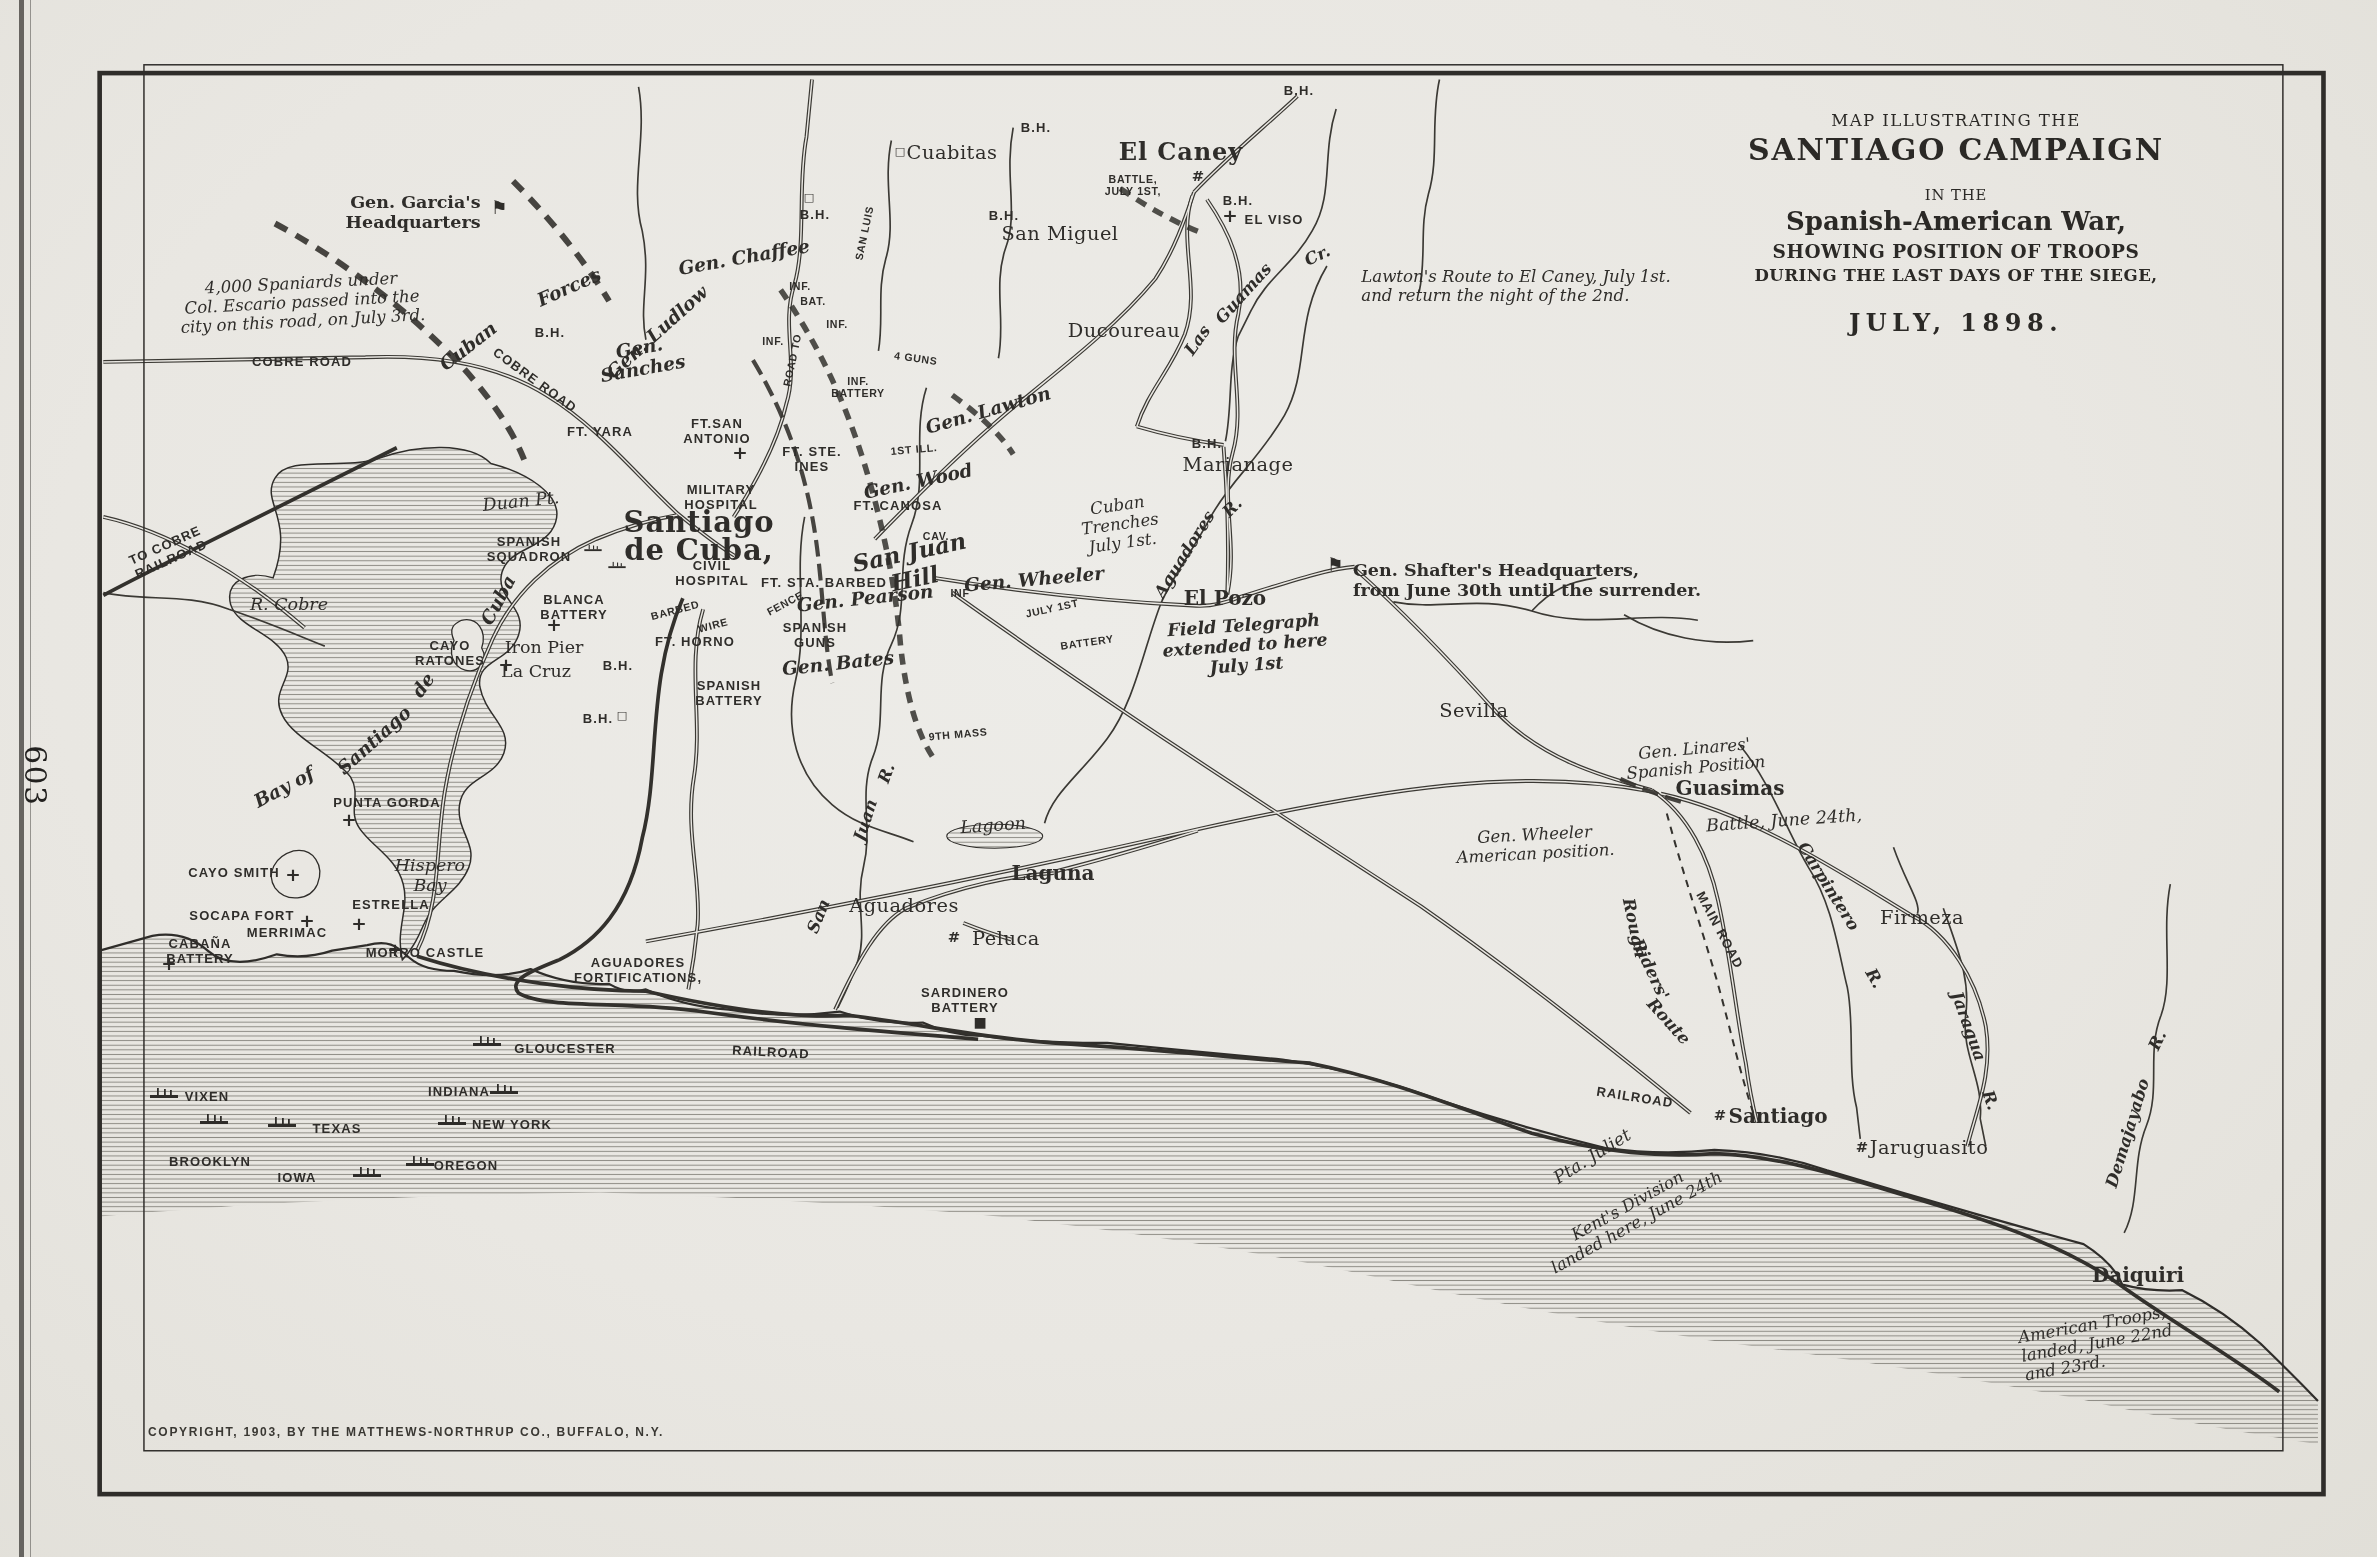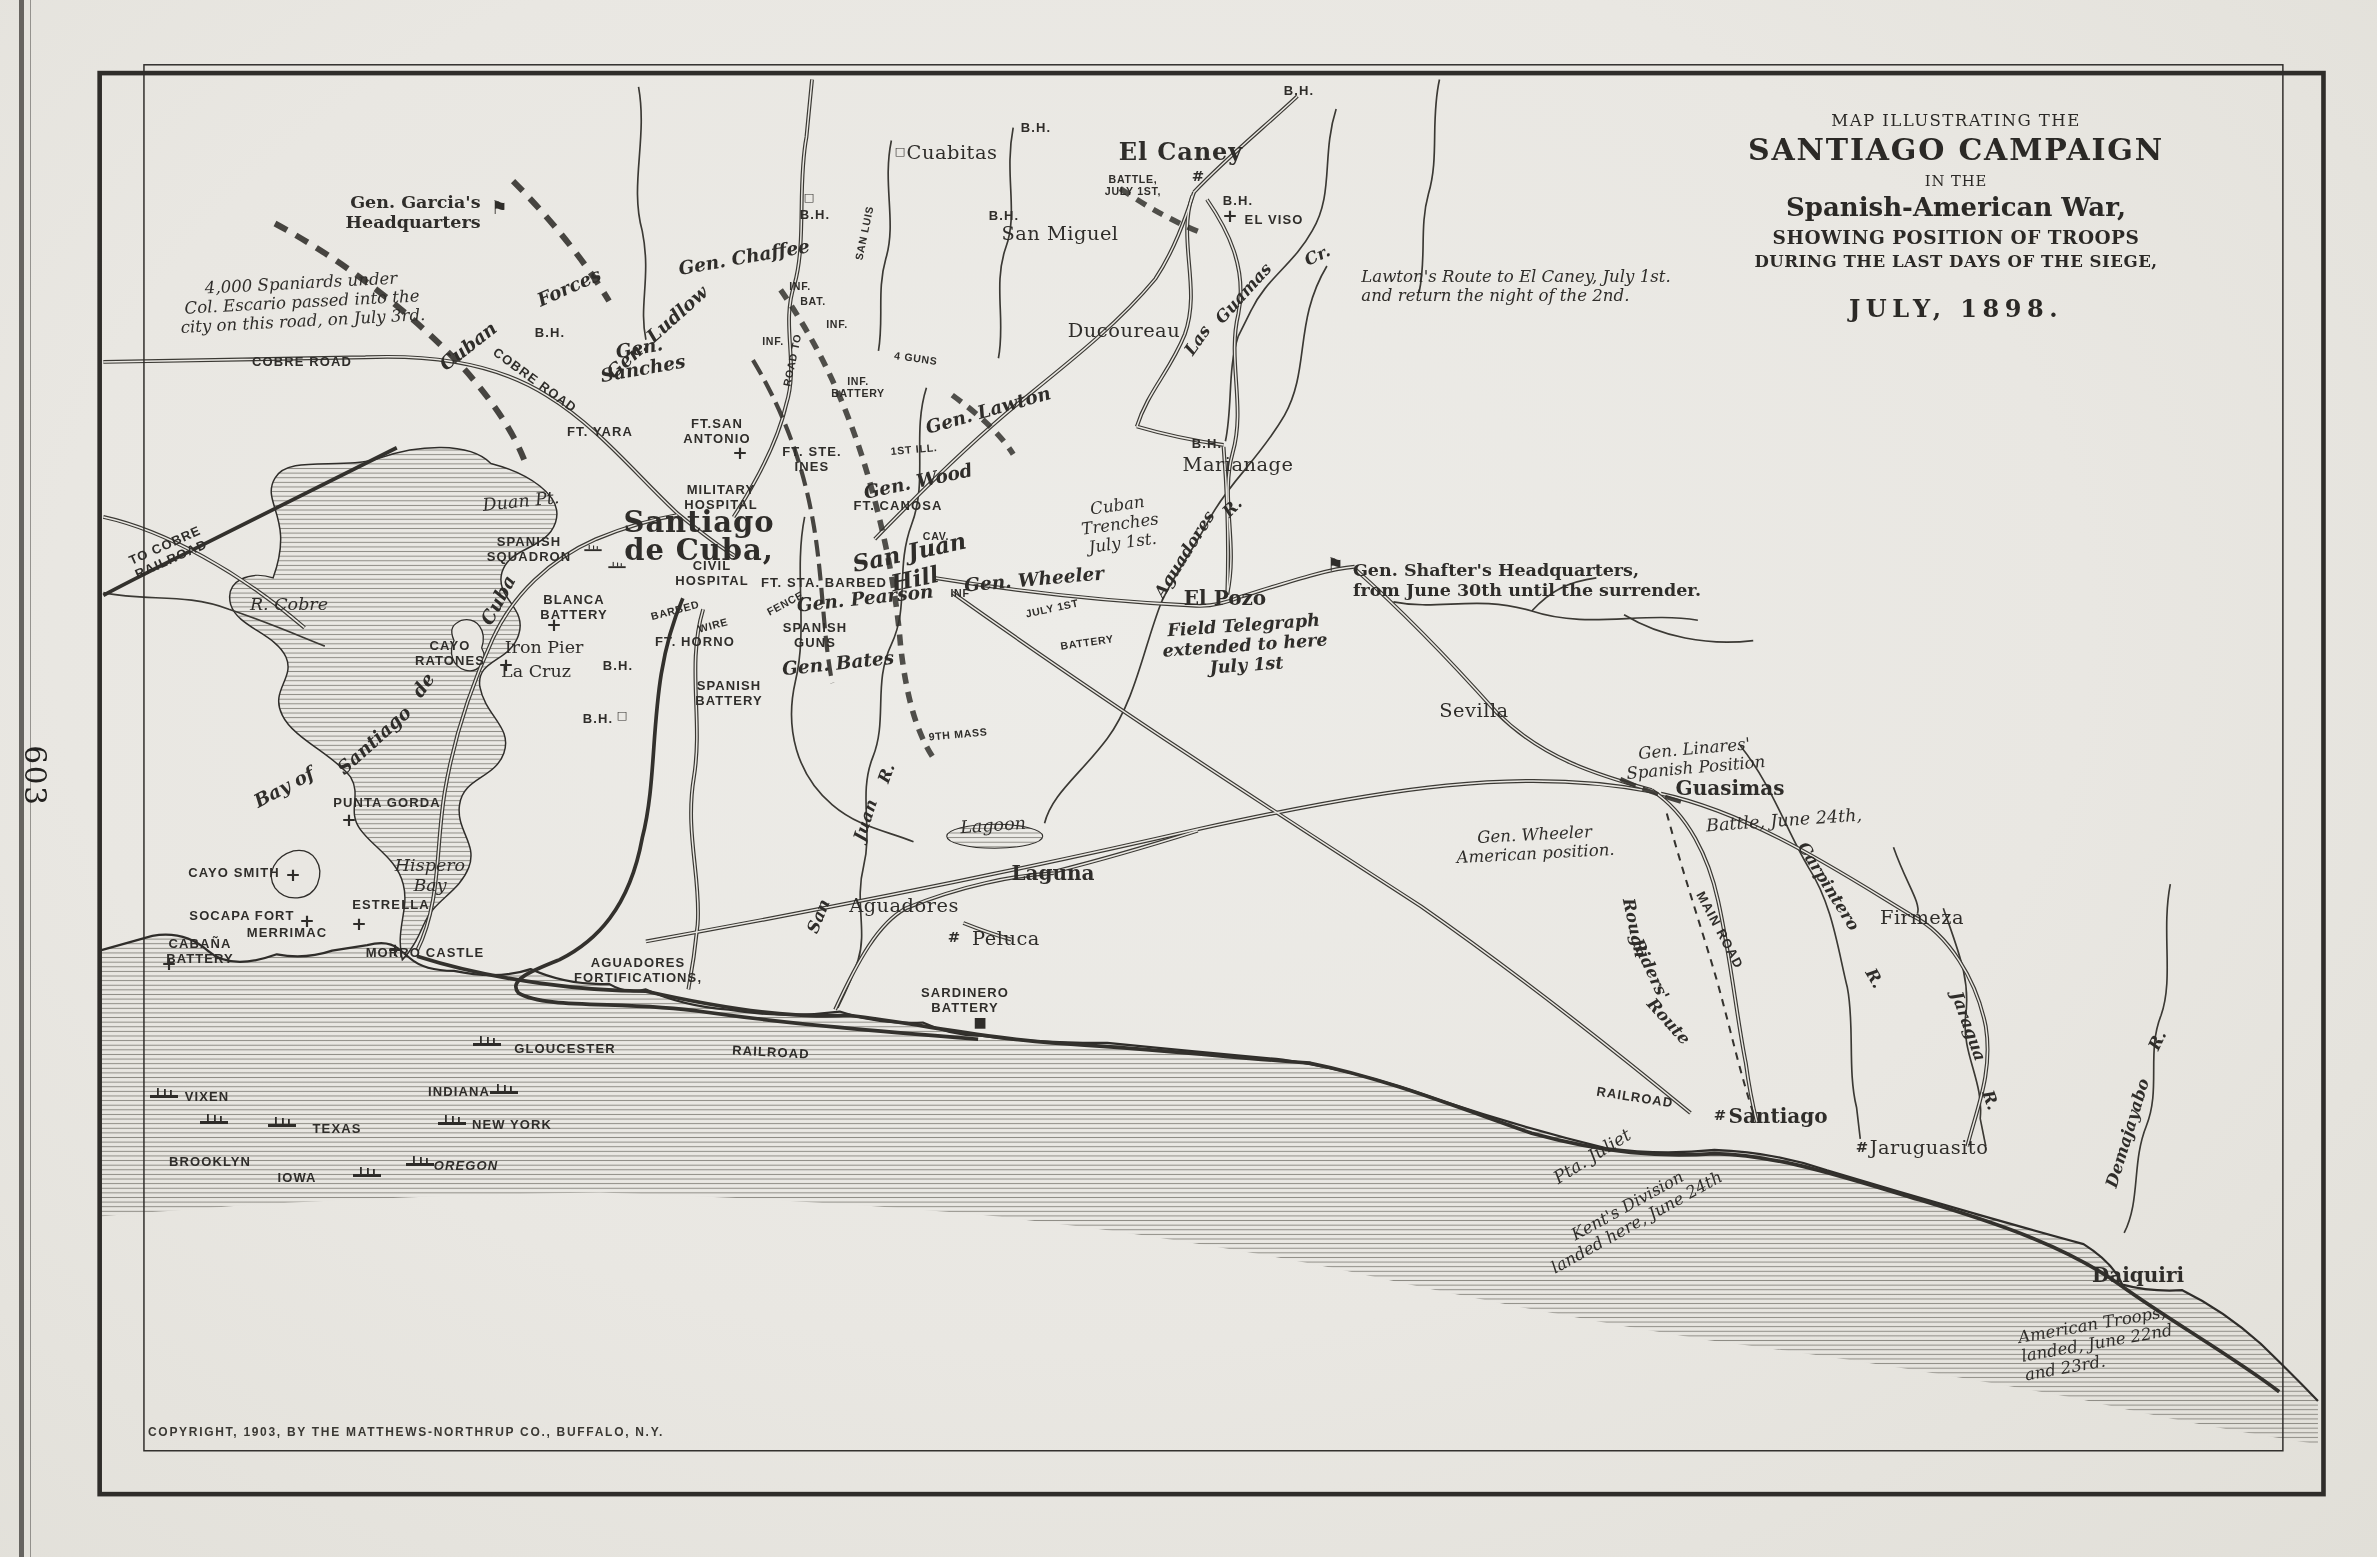--- a/index.html
+++ b/index.html
@@ -40,21 +40,21 @@
     linear-gradient(#2e2c29,#2e2c29) 0 6.5px/28px 3.7px no-repeat,
     linear-gradient(#2e2c29,#2e2c29) 7.4px 0/1.8px 7.4px no-repeat,
     linear-gradient(#2e2c29,#2e2c29) 14px 0.9px/1.8px 6.5px no-repeat,
     linear-gradient(#2e2c29,#2e2c29) 20px 1.8px/1.8px 5.5px no-repeat;}
   .shipS{transform:translate(-50%,-50%) scale(.62);}
   
   #title-block{position:absolute;left:1742px;top:111px;width:428px;text-align:center;}
   .tl{color:#2b2926;}
   .tl1{font:400 16.6px "DejaVu Serif",serif;letter-spacing:1.4px;}
   .tl2{font:700 30px "DejaVu Serif",serif;letter-spacing:1.8px;margin-top:1.8px;}
-  .tl3{font:400 14.8px "DejaVu Serif",serif;letter-spacing:0.9px;margin-top:5px;}
+  .tl3{font:400 14.8px "DejaVu Serif",serif;letter-spacing:0.9px;margin-top:19px;}
   .tl4{font:700 26px "DejaVu Serif",serif;margin-top:2.8px;}
   .tl5{font:700 18.5px "DejaVu Serif",serif;margin-top:5.5px;letter-spacing:0.5px;}
   .tl6{font:700 16.6px "DejaVu Serif",serif;margin-top:2.8px;letter-spacing:0.5px;}
   .tl7{font:700 24px "DejaVu Serif",serif;margin-top:23px;letter-spacing:5.5px;}
   
   #legend{position:absolute;left:1752px;top:347px;width:404px;}
   .leg-row{display:flex;align-items:center;height:25px;}
   .leg-label{font:italic 700 18.5px "DejaVu Serif",serif;white-space:pre;}
   .leg-line{flex:1;margin-left:7.4px;height:11px;position:relative;}
   .leg-line::before{content:"";position:absolute;left:0;right:39px;top:4.6px;border-top:1.8px dashed #2f2d2a;}
@@ -365,21 +365,21 @@
       <span class="lb sc" style="left: 210px; top: 1137px; margin-top: 24px;">BROOKLYN</span>
       <span class="lb ship" style="left: 282px; top: 1122px;"></span>
       <span class="lb sc" style="left: 337px; top: 1128px;">TEXAS</span>
       <span class="lb ship" style="left: 367px; top: 1172px;"></span>
       <span class="lb sc" style="left: 297px; top: 1177px;">IOWA</span>
       <span class="lb ship" style="left: 504px; top: 1089px;"></span>
       <span class="lb sc" style="left: 459px; top: 1091px;">INDIANA</span>
       <span class="lb ship" style="left: 452px; top: 1120px;"></span>
       <span class="lb sc" style="left: 512px; top: 1124px;">NEW YORK</span>
       <span class="lb ship" style="left: 420px; top: 1161px;"></span>
-      <span class="lb sc" style="left: 466px; top: 1165px; font-style: italic;">OREGON</span>
+      <span class="lb sc" style="left: 466px; top: 1165px;">OREGON</span>
     </div>
 
   <div id="title-block">
       <div class="tl tl1">MAP ILLUSTRATING THE</div>
       <div class="tl tl2">SANTIAGO CAMPAIGN</div>
       <div class="tl tl3">IN THE</div>
       <div class="tl tl4">Spanish-American War,</div>
       <div class="tl tl5">SHOWING POSITION OF TROOPS</div>
       <div class="tl tl6">DURING THE LAST DAYS OF THE SIEGE,</div>
       <div class="tl tl7">JULY, 1898.</div>

